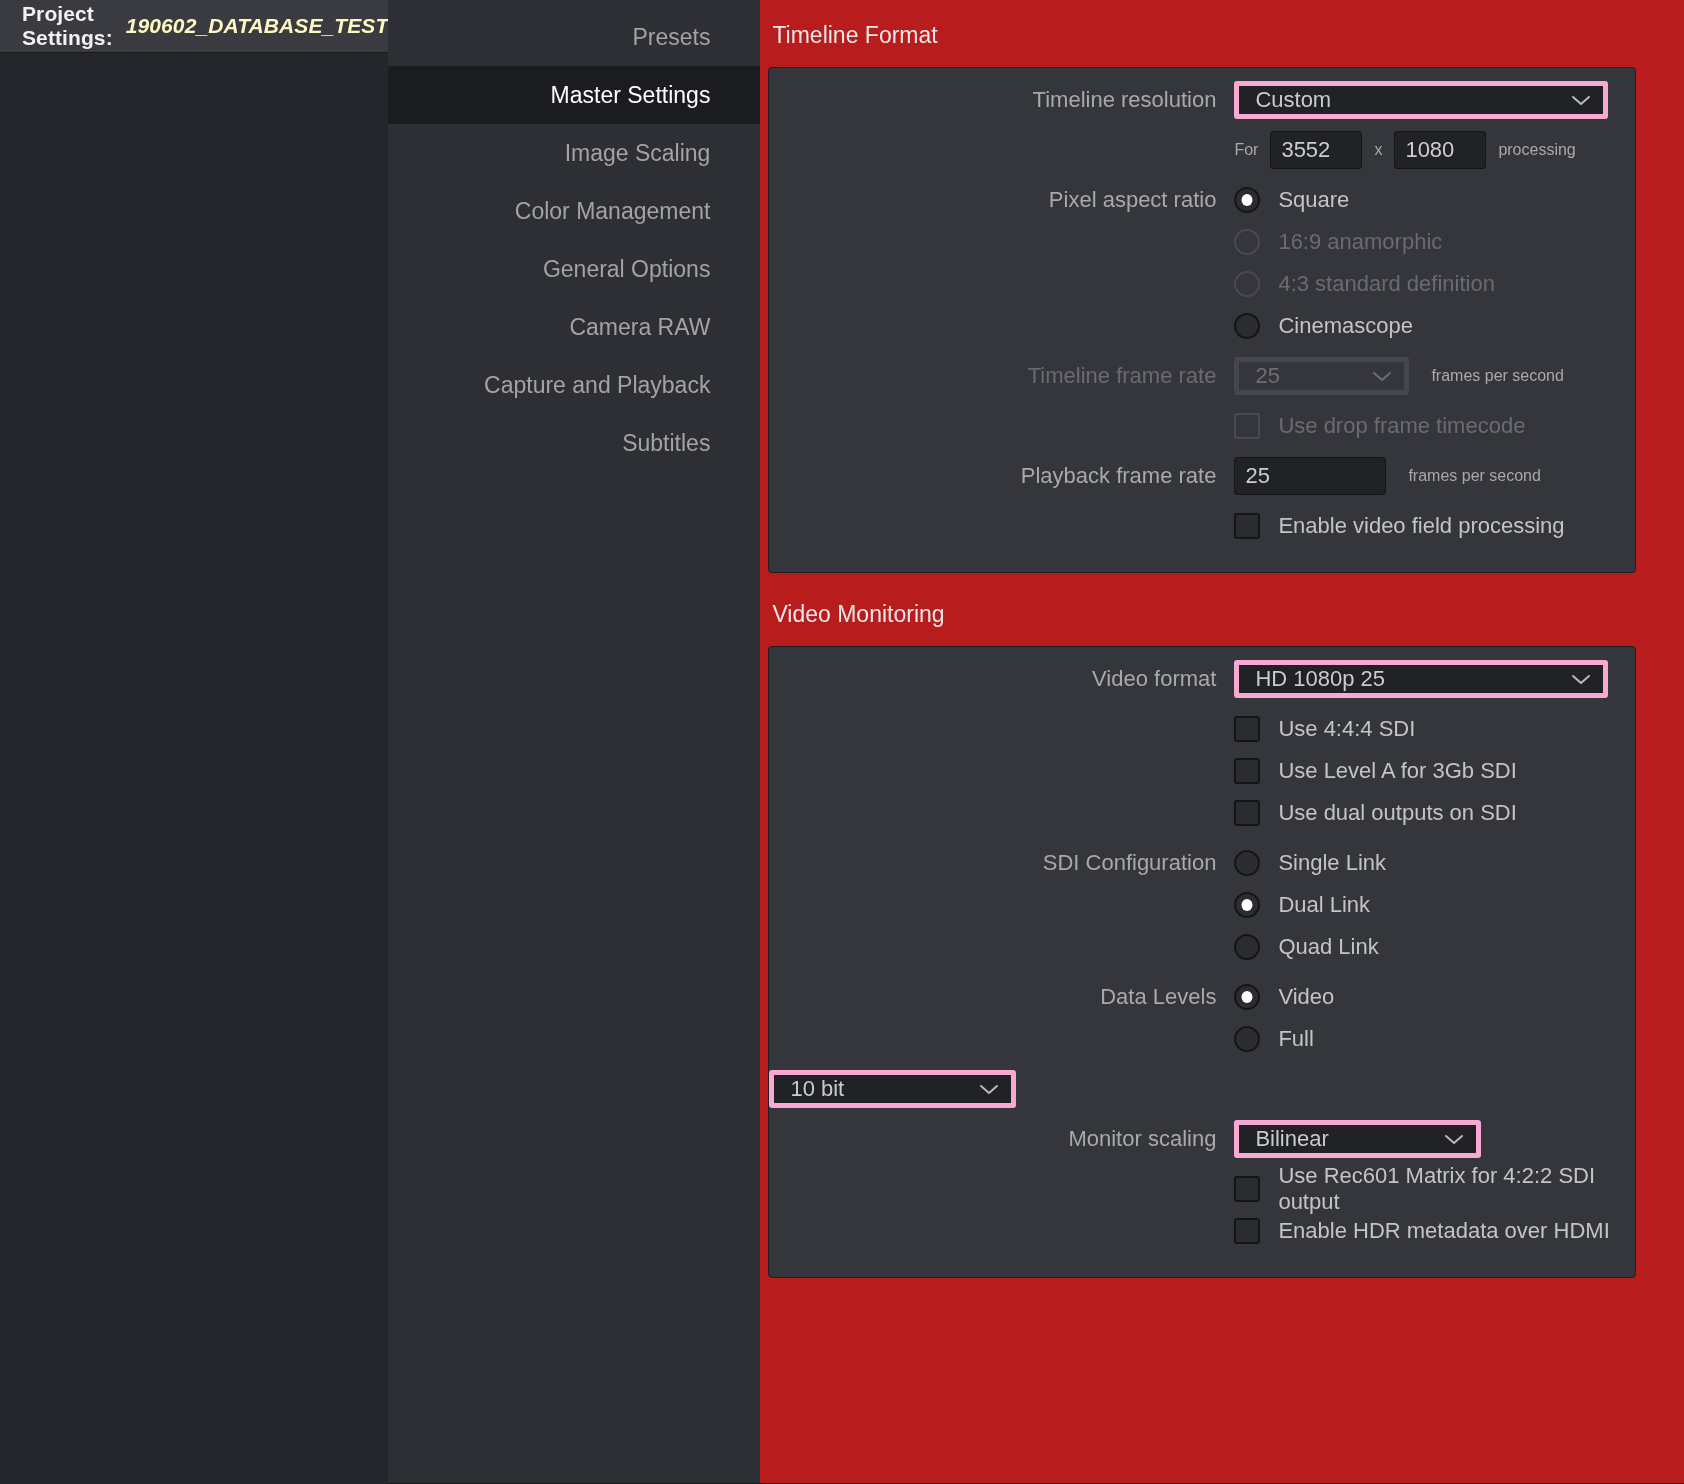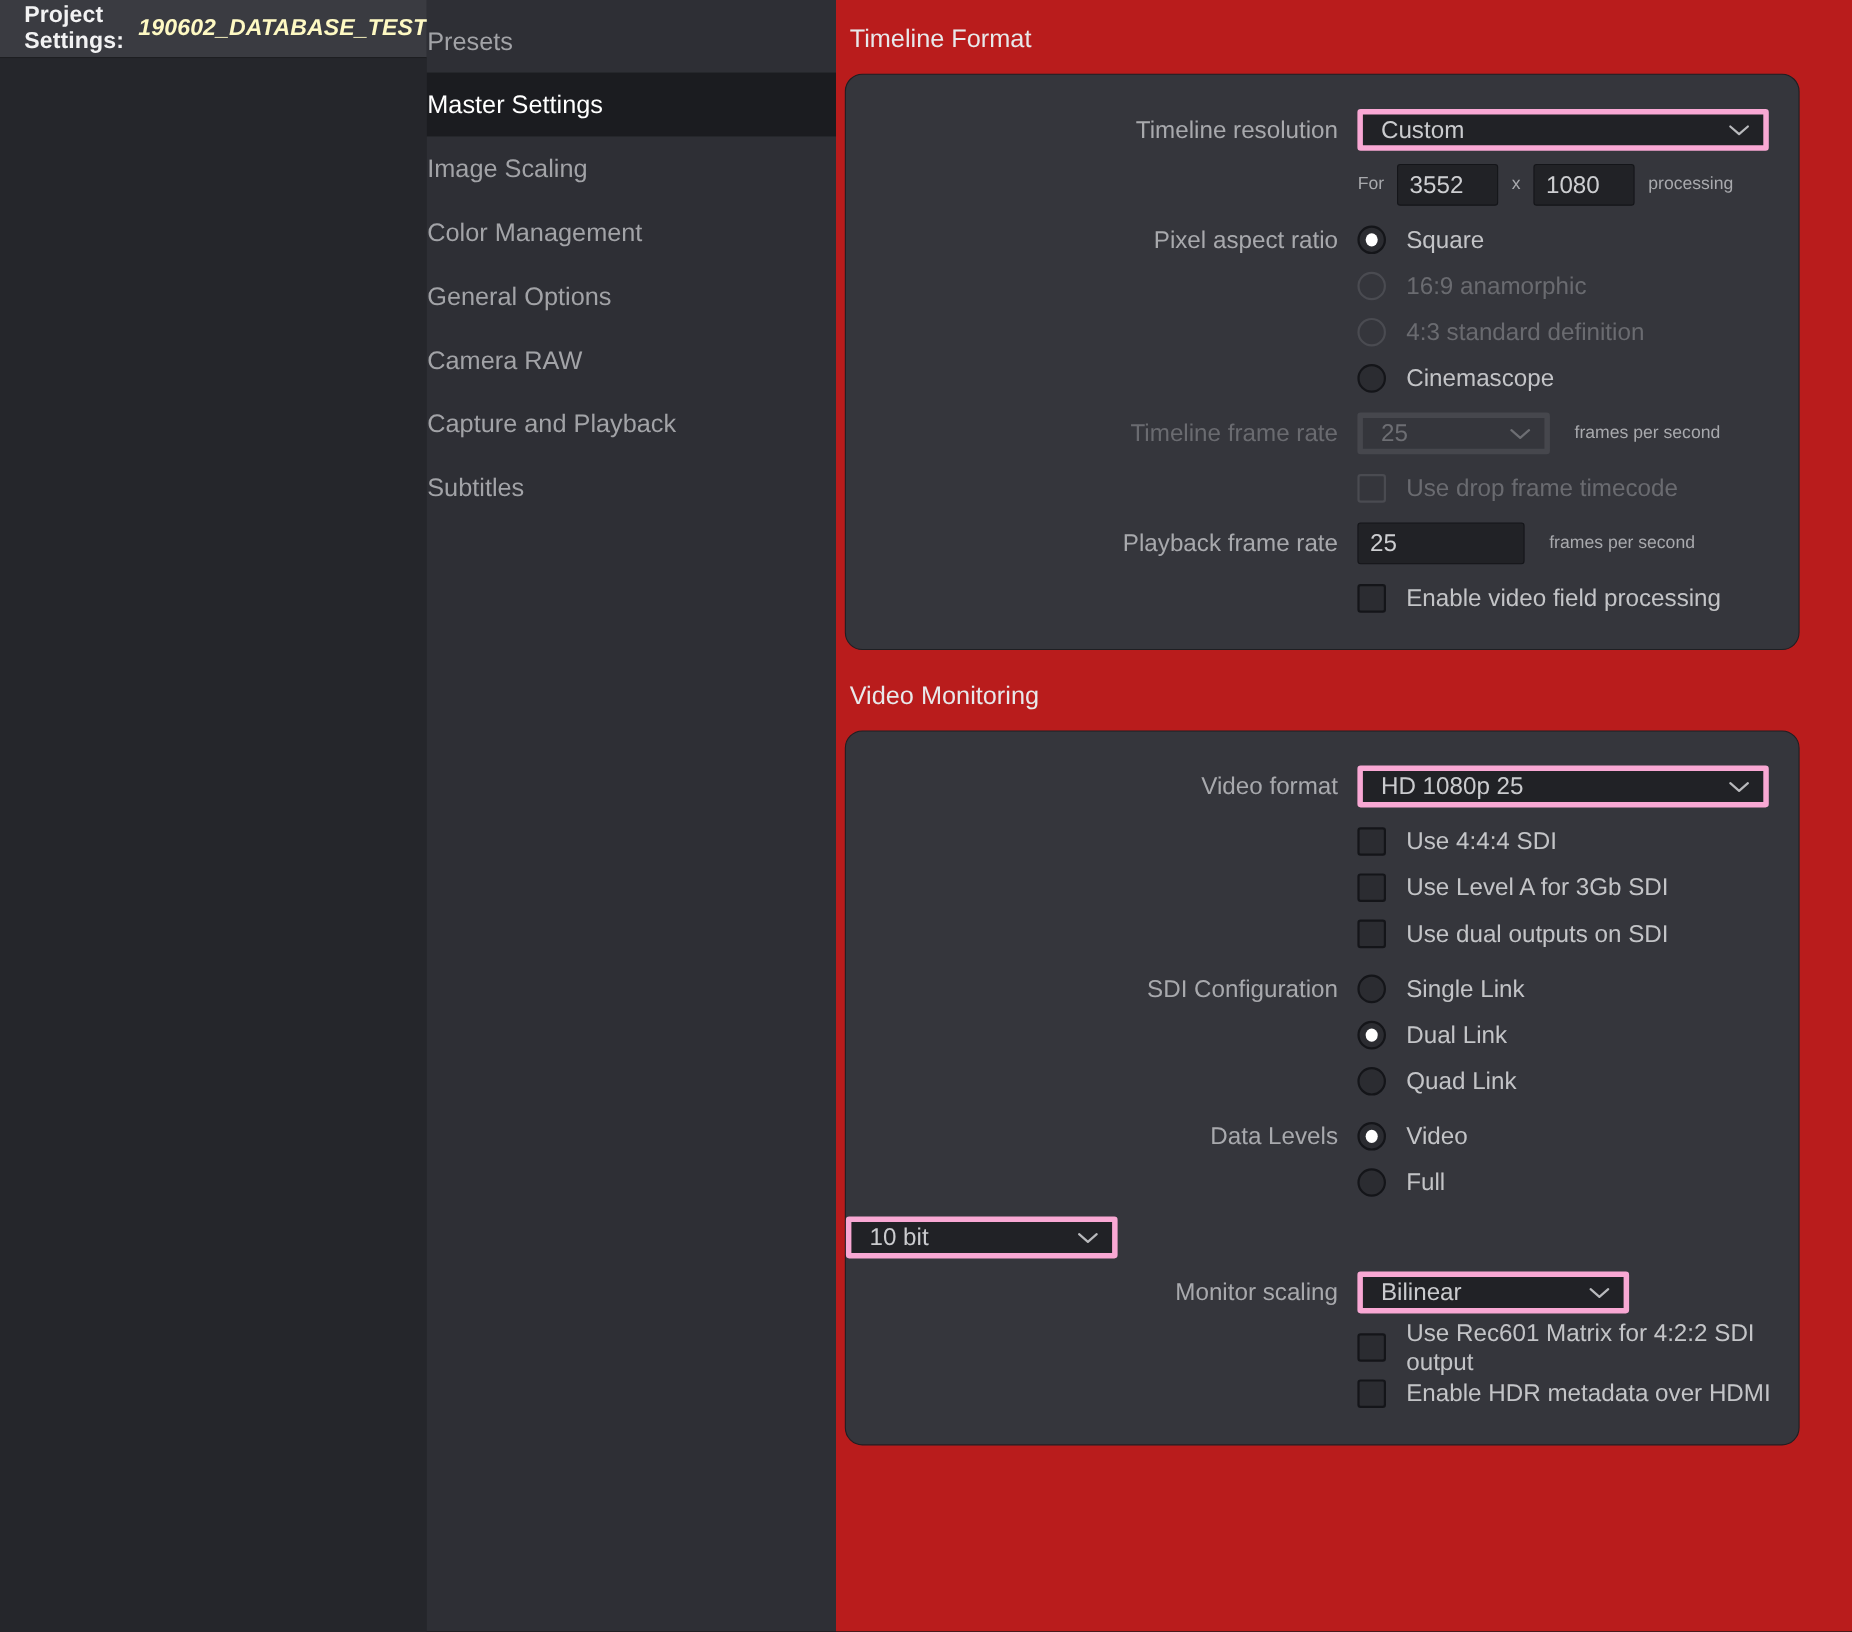--- a/index.html
+++ b/index.html
@@ -59,21 +59,21 @@
     flex: 0 0 372px;
     background: #2e2f35;
     padding-top: 8px;
     display: flex;
     flex-direction: column;
   }
   .nav-item {
     height: 58px;
     display: flex;
     align-items: center;
-    justify-content: flex-start;
+    justify-content: flex-end;
     padding-right: 50px;
     font-size: 23px;
     color: #a2a3a7;
     cursor: pointer;
     user-select: none;
   }
   .nav-item.selected {
     background: #1b1c20;
     color: #ffffff;
   }
@@ -88,24 +88,24 @@
   }
 
   .section-title {
     font-size: 23px;
     color: #e8e8ea;
     padding: 22px 0 18px 12px;
   }
 
   .panel {
     border: 1px solid #1e1f23;
-    border-radius: 16px;
+    border-radius: 4px;
     background: #35363c;
     margin-left: 8px;
-    padding: 30px 0 26px 0;
+    padding: 12px 0 26px 0;
   }
 
   
   .row {
     display: flex;
     align-items: center;
     min-height: 40px;
     margin-bottom: 10px;
   }
   .row.tight { margin-bottom: 2px; }

